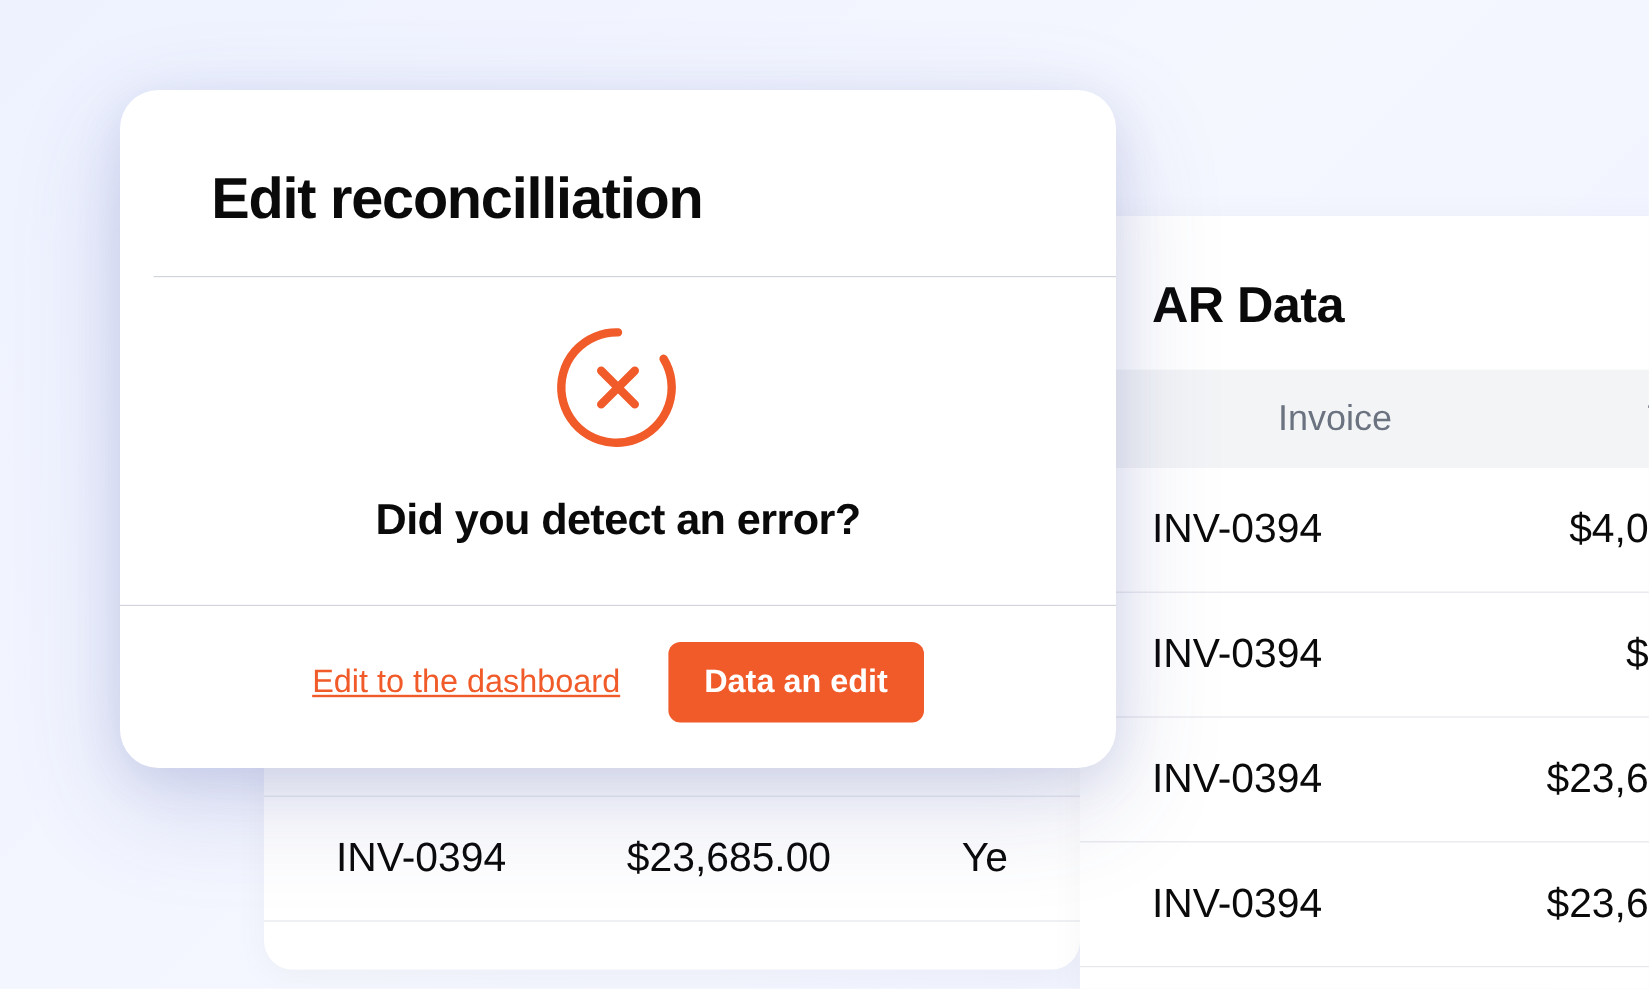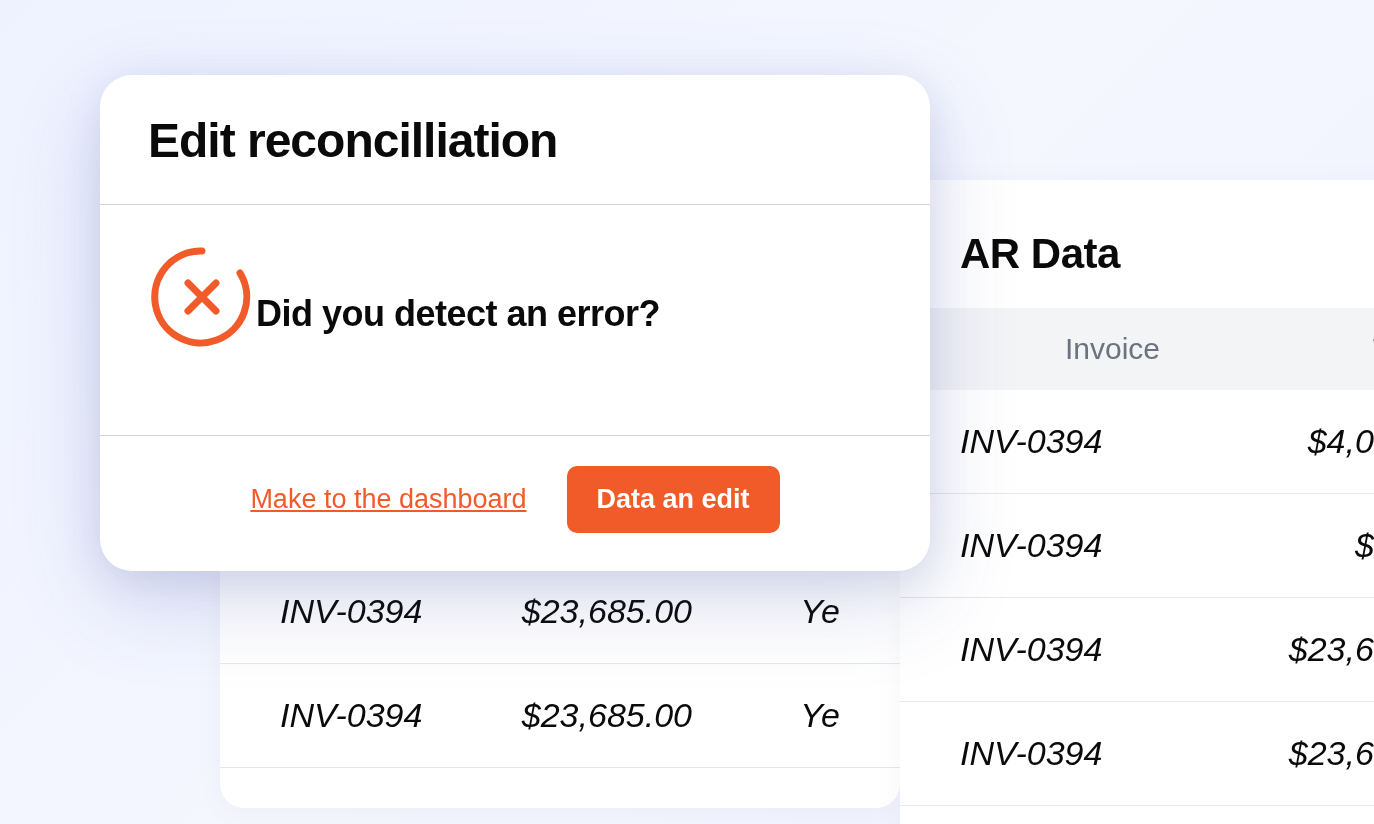--- a/index.html
+++ b/index.html
@@ -62,21 +62,20 @@
       display: flex;
       padding: 32px 60px;
       gap: 40px;
       border-bottom: 1px solid #e5e7eb;
       align-items: center;
     }
     .td {
       font-size: 34px;
       color: #0a0a0a;
       font-weight: 400;
-      font-style: italic;
     }
     .td-invoice { width: 220px; }
     .td-amount { width: 260px; }
     .td-ye { flex: 1; text-align: right; }
     .td-invoice-r { width: 240px; }
     .td-amount-r { flex:1; text-align: right; }
 
     .bg-panel-left .panel-spacer {
       height: 380px;
     }
@@ -86,34 +85,35 @@
       position: absolute;
       left: 100px;
       top: 75px;
       width: 830px;
       background: #ffffff;
       border-radius: 32px;
       box-shadow: 0 30px 90px rgba(60, 70, 160, 0.18), 0 10px 40px rgba(60, 70, 160, 0.12);
       overflow: hidden;
     }
     .modal-header {
-      padding: 38px 48px 36px 48px;
+      padding: 64px 48px 36px 48px;
       border-bottom: 1px solid #d1d5db;
+      margin-left: 28px;
     }
     .modal-title {
       font-size: 48px;
       font-weight: 800;
       color: #0a0a0a;
       letter-spacing: -1px;
     }
     .modal-body {
       padding: 38px 48px 50px 48px;
       border-bottom: 1px solid #d1d5db;
       display: flex;
-      flex-direction: row;
+      flex-direction: column;
       align-items: center;
     }
     .error-icon-wrap {
       margin-bottom: 30px;
     }
     .modal-question {
       font-size: 36px;
       font-weight: 700;
       color: #0a0a0a;
       text-align: center;
@@ -192,16 +192,16 @@
     <div class="error-icon-wrap">
       <svg width="108" height="108" viewBox="0 0 108 108">
         <path d="M 54 8 A 46 46 0 1 0 92 30" fill="none" stroke="#f15a29" stroke-width="7" stroke-linecap="round"></path>
         <line x1="40" y1="40" x2="68" y2="68" stroke="#f15a29" stroke-width="7" stroke-linecap="round"></line>
         <line x1="68" y1="40" x2="40" y2="68" stroke="#f15a29" stroke-width="7" stroke-linecap="round"></line>
       </svg>
     </div>
     <div class="modal-question">Did you detect an error?</div>
   </div>
   <div class="modal-footer">
-    <a class="link-back">Make to the dashboard</a>
+    <a class="link-back">Edit to the dashboard</a>
     <button class="btn-primary">Data an edit</button>
   </div>
 </div>
 
 </body></html>

